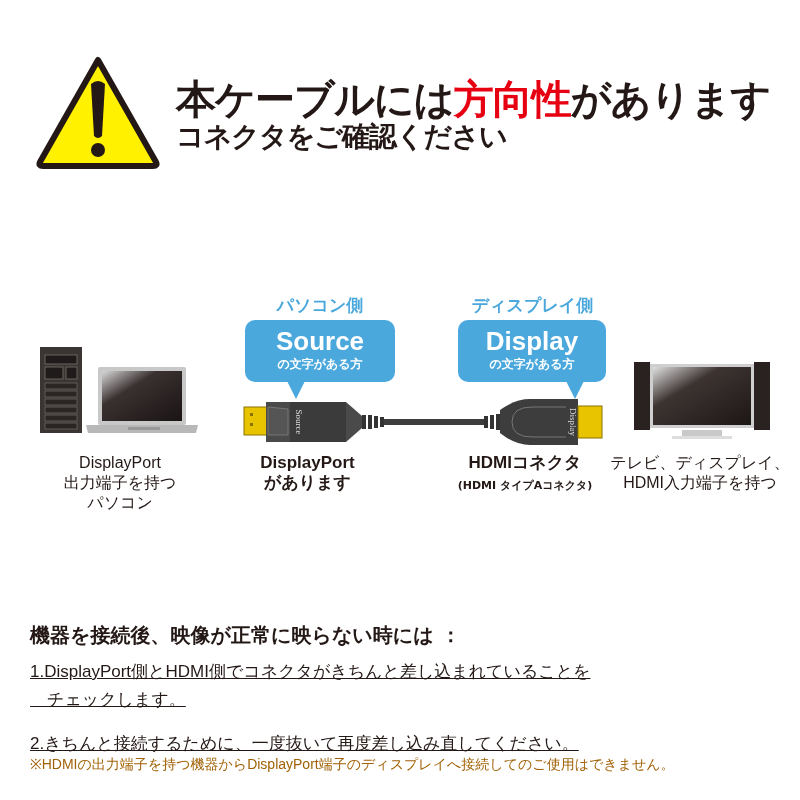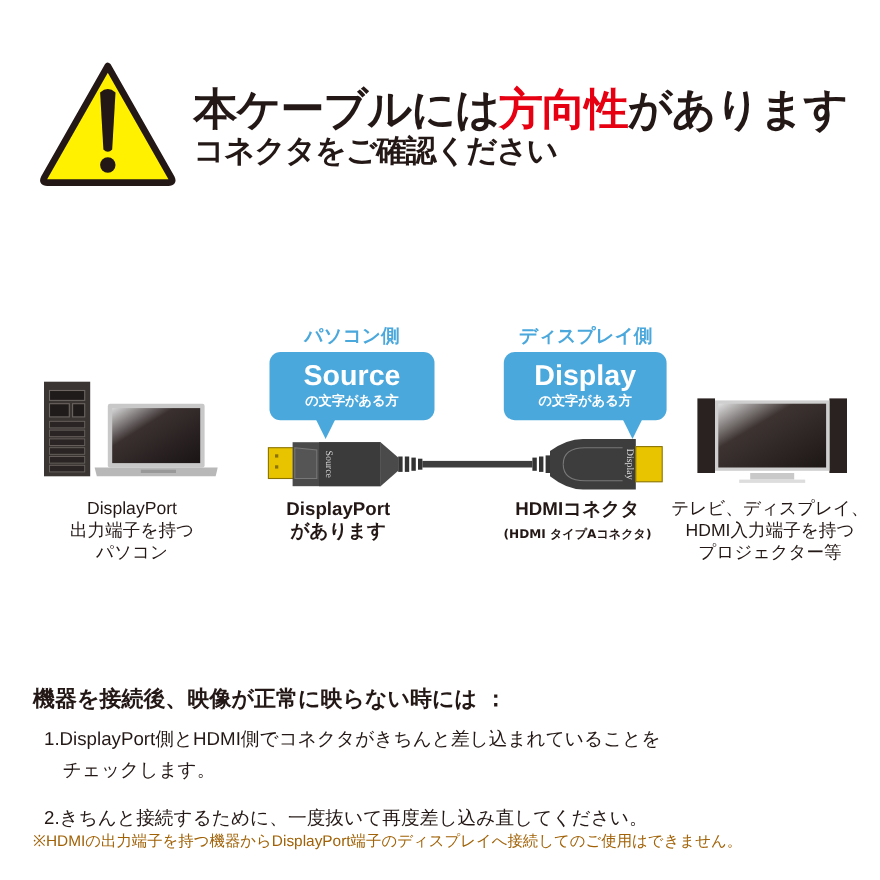--- a/index.html
+++ b/index.html
@@ -12,21 +12,21 @@
   .hl-red { color:#e60012; }
   .side-label { color:#4ba8dc; font-weight:bold; font-size:17px; text-align:center; }
   .bubble { background:#4ba8dc; color:#fff; border-radius:10px; text-align:center; }
   .bubble .big { font-size:26px; font-weight:bold; line-height:30px; font-family:"Liberation Sans", sans-serif; }
   .bubble .small { font-size:12px; font-weight:bold; line-height:16px; }
   .bubble-tail { width:0; height:0; border-left:9px solid transparent; border-right:9px solid transparent; border-top:18px solid #4ba8dc; }
   .caption { text-align:center; font-size:16px; line-height:20px; font-family:"Liberation Sans", sans-serif; }
   .caption-bold { text-align:center; font-weight:bold; font-size:17px; line-height:22px; font-family:"Liberation Sans", sans-serif; }
   .caption-sub { text-align:center; font-weight:bold; font-size:11px; }
   .note-head { left:30px; top:622px; font-size:20px; font-weight:bold; }
-  .note { left:40px; font-size:17px; white-space:nowrap; font-family:"Liberation Sans", sans-serif; }
+  .note { left:30px; font-size:17px; white-space:nowrap; font-family:"Liberation Sans", sans-serif;text-decoration:underline; }
   .note-red { left:30px; top:754px; font-size:14px; color:#a16207; white-space:nowrap; font-family:"Liberation Sans", sans-serif; }
 </style>
 </head>
 <body>
 
 <svg class="abs warn-icon" viewBox="0 0 124 114">
   <path d="M62 4 L120 106 Q122 110 117 110 L7 110 Q2 110 4 106 Z" fill="#fff100" stroke="#231815" stroke-width="6" stroke-linejoin="round"></path>
   <path d="M55 28 Q62 22 69 28 L66 80 Q62 84 58 80 Z" fill="#231815"></path>
   <circle cx="62" cy="94" r="7" fill="#231815"></circle>
 </svg>
@@ -128,20 +128,19 @@
   <rect x="2" y="0" width="16" height="68" fill="#2a2221"></rect>
   <rect x="122" y="0" width="16" height="68" fill="#2a2221"></rect>
   <rect x="18" y="2" width="104" height="64" fill="#cfcfcf"></rect>
   <rect x="21" y="5" width="98" height="58" fill="url(#tvscr)"></rect>
   <rect x="50" y="68" width="40" height="6" fill="#c9c9c9"></rect>
   <rect x="40" y="74" width="60" height="3" fill="#ddd"></rect>
 </svg>
 <div class="abs caption" style="left:600px; top:453px; width:200px;">
   <div>テレビ、ディスプレイ、</div>
   <div>HDMI入力端子を持つ</div>
-  <div>プロジェクター等</div>
 </div>
 
 <div class="abs note-head">機器を接続後、映像が正常に映らない時には ：</div>
 <div class="abs note" style="top:660px;">1.DisplayPort側とHDMI側でコネクタがきちんと差し込まれていることを</div>
 <div class="abs note" style="top:688px;">　チェックします。</div>
 <div class="abs note" style="top:720px;margin-top:12px;">2.きちんと接続するために、一度抜いて再度差し込み直してください。</div>
 <div class="abs note-red">※HDMIの出力端子を持つ機器からDisplayPort端子のディスプレイへ接続してのご使用はできません。</div>
 
 </body></html>

